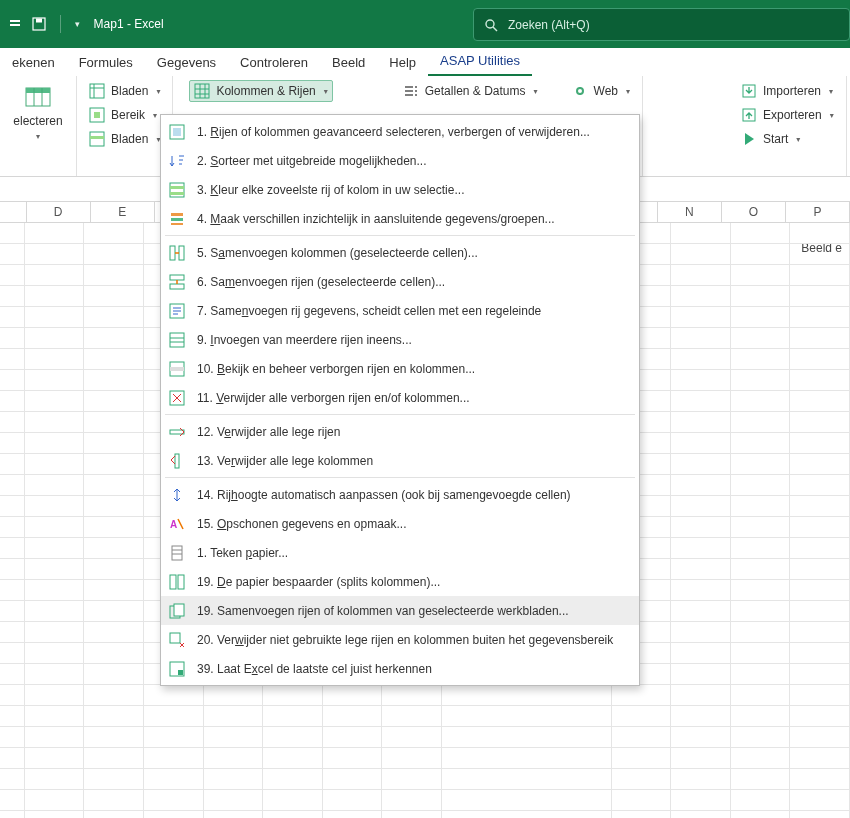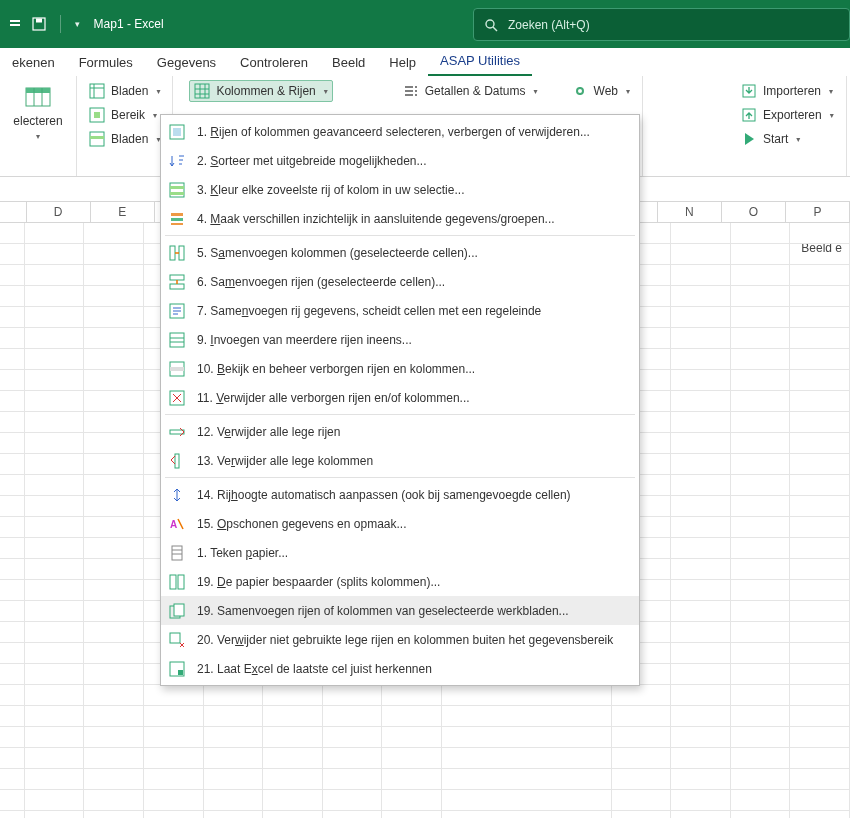--- a/index.html
+++ b/index.html
@@ -855,15 +855,15 @@
       </span>
     <span><span class="num">20. </span>Ver<span class="u">w</span>ijder niet gebruikte lege rijen en kolommen buiten het gegevensbereik</span>
   </div>
   <div class="dropdown-item">
     <span class="dicon">
         <svg width="16" height="16">
           <rect x="1" y="1" width="14" height="14" fill="none" stroke="#3a7"></rect>
           <rect x="9" y="9" width="5" height="5" fill="#3a7"></rect>
         </svg>
       </span>
-    <span><span class="num">21. </span>Laat E<span class="u">x</span>cel de laatste cel juist herkennen</span>
+    <span><span class="num">39. </span>Laat E<span class="u">x</span>cel de laatste cel juist herkennen</span>
   </div>
 </div>
 
 </body></html>

